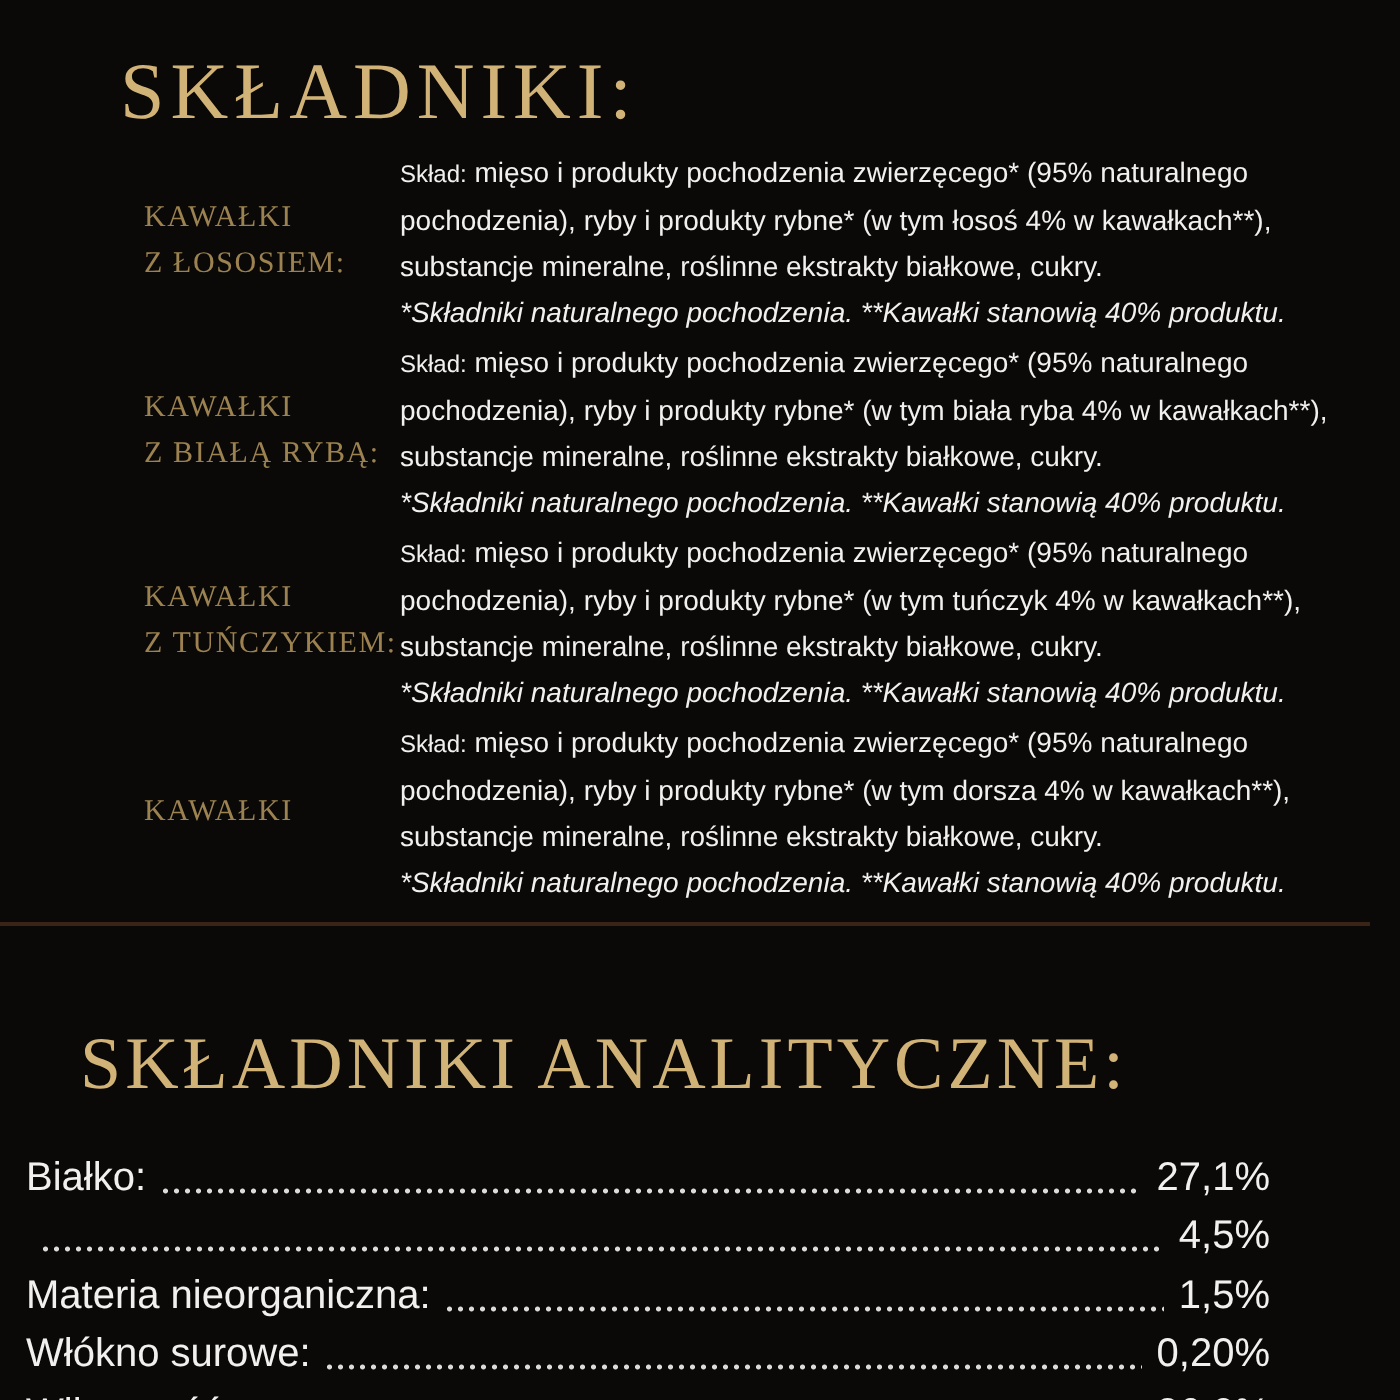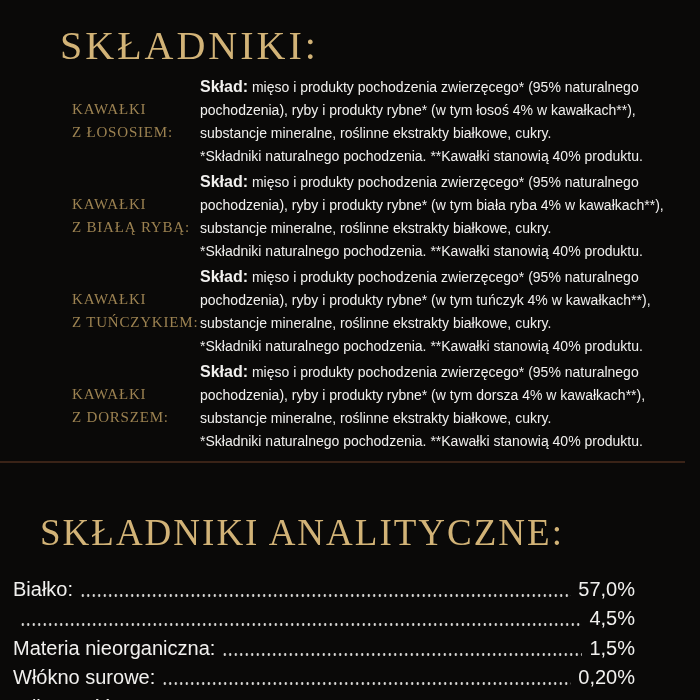--- a/index.html
+++ b/index.html
@@ -49,22 +49,22 @@
     margin-left: 12px;
   }
   .ing-label span { display: block; }
   .ing-text {
     flex: 1;
     color: var(--text-white);
     font-size: 14px;
     line-height: 23px;
     padding-right: 2px;
   }
-  .ing-lead { font-size: 16px; font-weight: bold; }
-  .ing-footnote { display: block; }
+  .ing-lead { font-size: 12px; }
+  .ing-footnote { display: block; font-style: italic; }
   
   .divider {
     border: none;
     height: 2px;
     background: var(--divider);
     margin: 8px 0 0 0;
   }
   
   .analytical { padding: 12px 50px 0 40px; margin-top: 36px; }
   .ana-title {
@@ -135,40 +135,39 @@
       <p class="ing-text">
         <span class="ing-lead">Skład:</span>
         <span>mięso i produkty pochodzenia zwierzęcego* (95% naturalnego pochodzenia), ryby i produkty rybne* (w tym tuńczyk 4% w kawałkach**), substancje mineralne, roślinne ekstrakty białkowe, cukry.</span>
         <span class="ing-footnote">*Składniki naturalnego pochodzenia. **Kawałki stanowią 40% produktu.</span>
       </p>
     </div>
 
     <div class="ing-row">
       <div class="ing-label">
         <span>KAWAŁKI</span>
-        <span>Z DORSZEM:</span>
       </div>
       <p class="ing-text">
         <span class="ing-lead">Skład:</span>
         <span>mięso i produkty pochodzenia zwierzęcego* (95% naturalnego pochodzenia), ryby i produkty rybne* (w tym dorsza 4% w kawałkach**), substancje mineralne, roślinne ekstrakty białkowe, cukry.</span>
         <span class="ing-footnote">*Składniki naturalnego pochodzenia. **Kawałki stanowią 40% produktu.</span>
       </p>
     </div>
   </div>
 
   <hr class="divider">
 
   <div class="analytical">
     <h2 class="ana-title">SKŁADNIKI ANALITYCZNE:</h2>
 
     <div class="ana-table">
       <div class="ana-row">
         <span class="ana-label">Białko:</span>
         <span class="ana-leader"></span>
-        <span class="ana-value">57,0%</span>
+        <span class="ana-value">27,1%</span>
       </div>
       <div class="ana-row">
         <span class="ana-leader"></span>
         <span class="ana-value">4,5%</span>
       </div>
       <div class="ana-row">
         <span class="ana-label">Materia nieorganiczna:</span>
         <span class="ana-leader"></span>
         <span class="ana-value">1,5%</span>
       </div>

